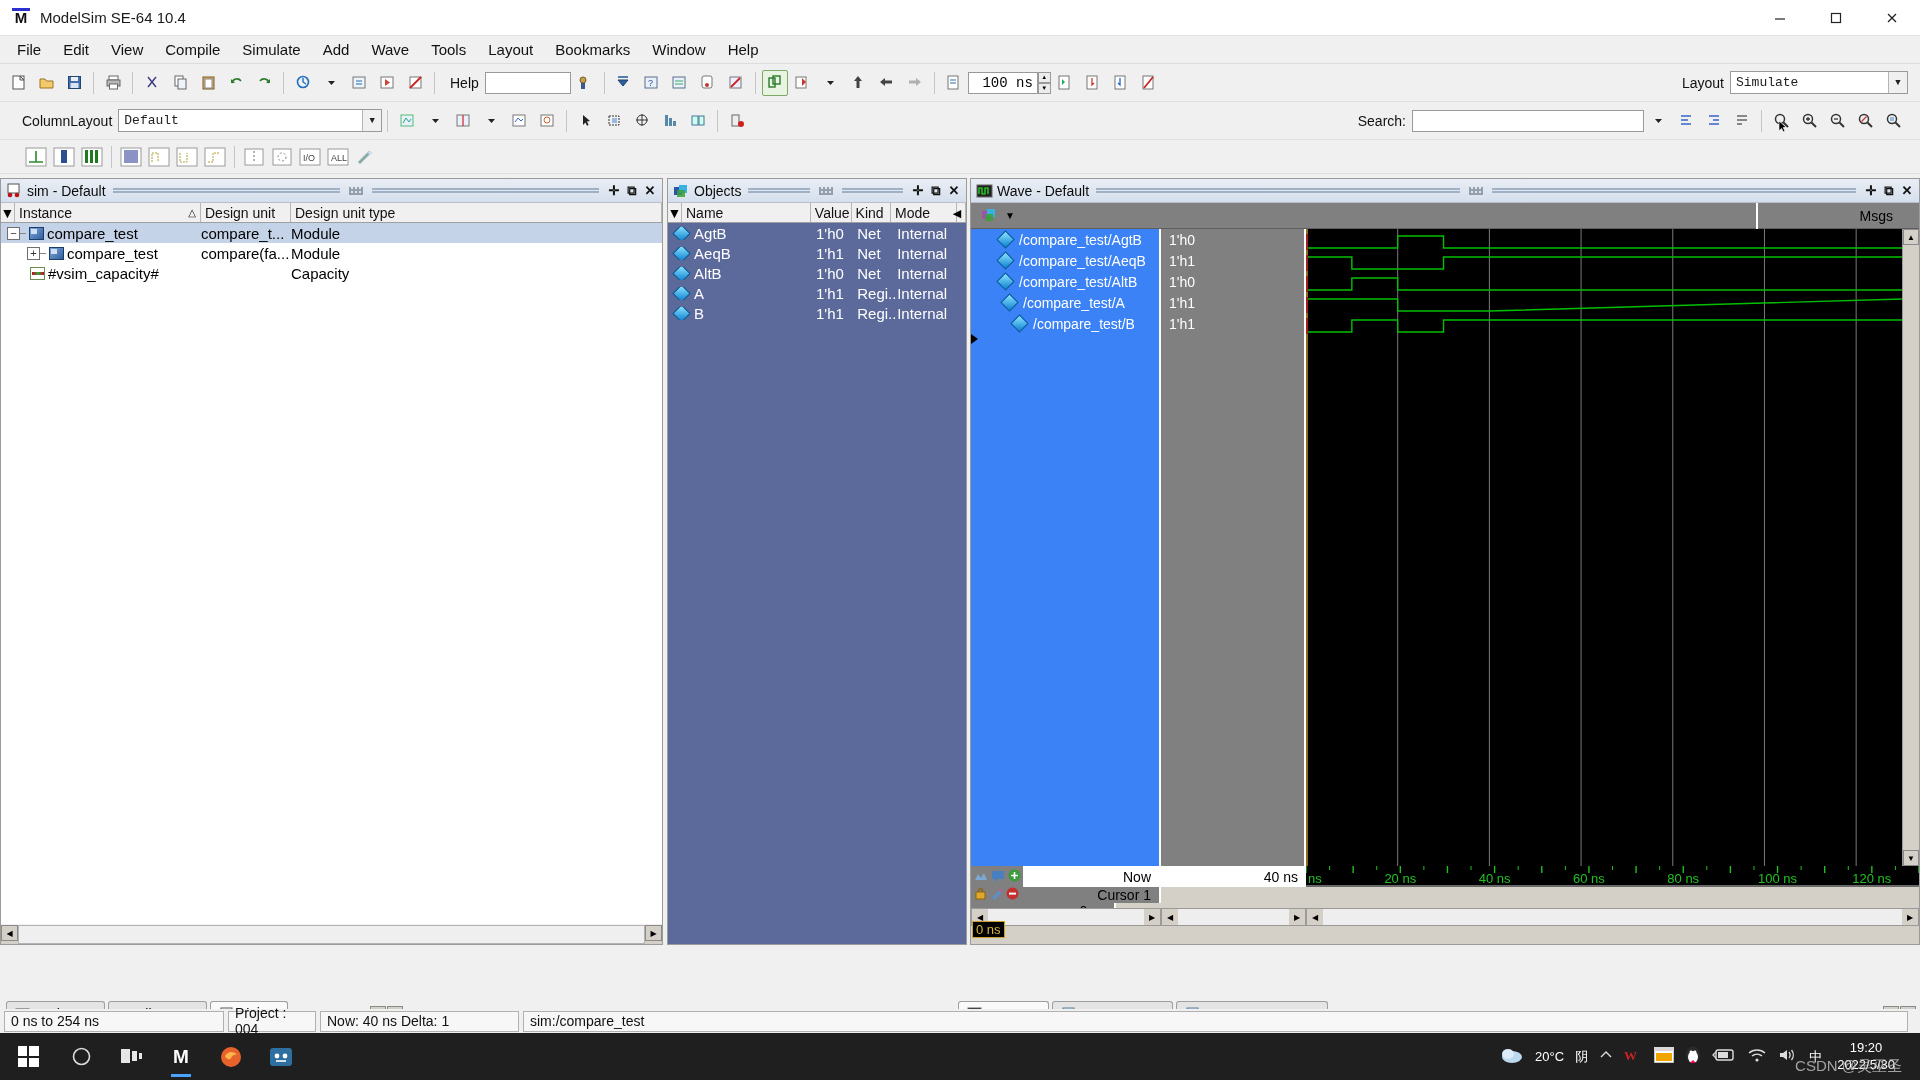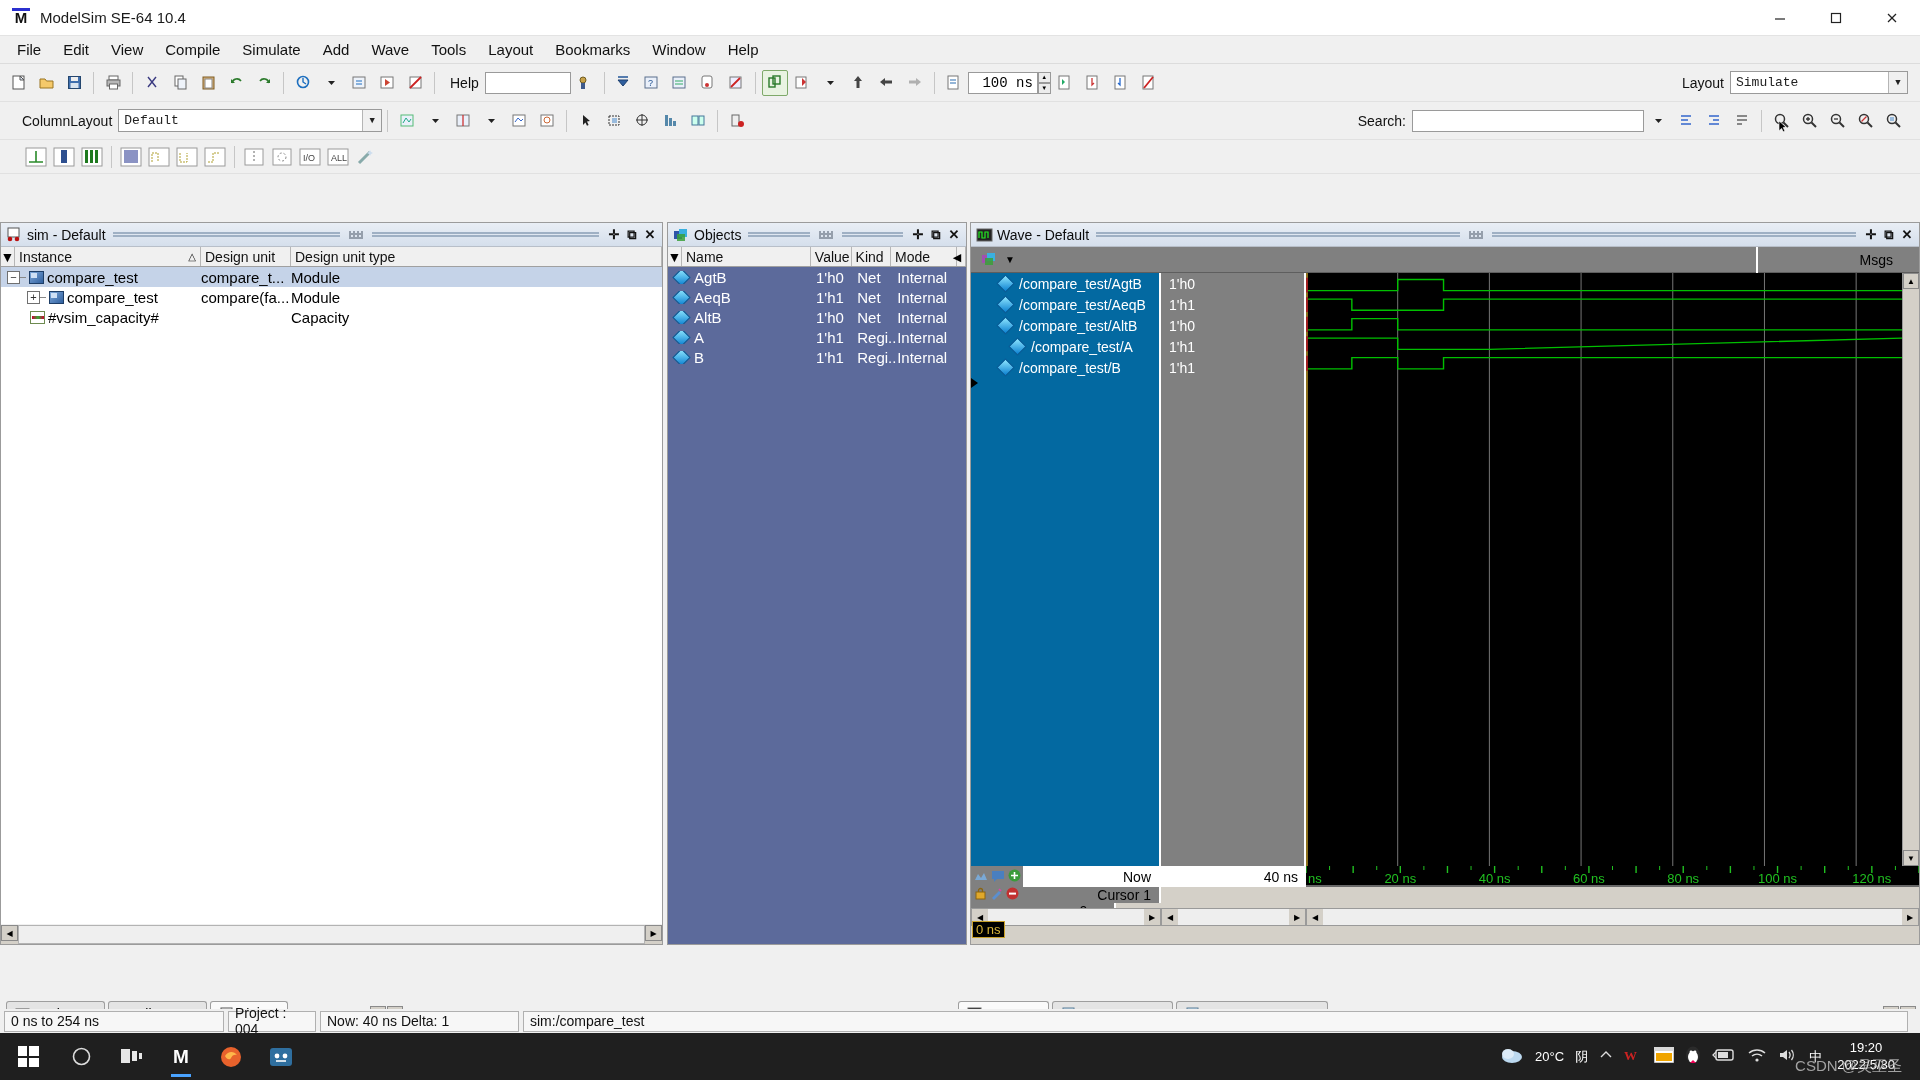--- a/index.html
+++ b/index.html
@@ -53,21 +53,21 @@
   .tcombo .arrow { margin-left:auto; width:19px; height:21px; background:#f0f0f0;
             border-left:1px solid #b5b5b5; display:flex; align-items:center; justify-content:center; font-size:9px;}
   .numfield{ height:22px; width:70px; border:1px solid #9a9a9a; background:#fff;
             font-family:"Liberation Mono", monospace; font-size:14px; text-align:right;
             padding-right:4px; display:flex; align-items:center; justify-content:flex-end;}
   .spin { width:13px; display:flex; flex-direction:column; height:22px; }
   .spin div{ flex:1; border:1px solid #9a9a9a; background:#ececec; font-size:6px;
              display:flex; align-items:center; justify-content:center;}
 
   
-  .workspace { position:absolute; left:0; top:178px; right:0; bottom:80px;margin-top:44px; }
+  .workspace { position:absolute; left:0; top:178px; right:0; bottom:80px; }
 
   .panel { position:absolute; background:#f0f0f0; border:1px solid #9b9b9b; }
   .panel-head {
     height:24px; background:linear-gradient(#e9eef5,#d5dfec); display:flex; align-items:center;
     padding-left:4px; border-bottom:1px solid #b8bfc9;
   }
   .panel-head .ph-icon{ width:18px; height:18px; display:flex; align-items:center; justify-content:center;}
   .panel-head .ph-title{ font-size:14px; color:#0c0c0c; margin-left:4px; white-space:nowrap; }
   .ph-rule{ flex:1; height:7px; margin:0 7px; position:relative; }
   .ph-rule:before,.ph-rule:after{ content:""; position:absolute; left:0; right:0; height:2px; background:#9fb0c4;}
@@ -109,21 +109,21 @@
   .orow .oc{ overflow:hidden; white-space:nowrap; display:flex; align-items:center;}
   .diamond{ width:13px; height:13px; background:linear-gradient(135deg,#8ee6ff,#0a7fd0);
             transform:rotate(45deg); border:1px solid #0b5d97; display:inline-block; }
   .dwrap{ width:22px; display:flex; justify-content:center; align-items:center;}
 
   
   #wave-panel { right:0; top:0; width:950px; bottom:55px; background:#d4d0c8;}
   .wave-toolbar{ height:26px; background:#808080; display:flex; align-items:center; padding-left:10px;
                  border-bottom:1px solid #5e5e5e;}
   .wv-area{ position:absolute; left:0; right:0; top:50px; bottom:78px; display:flex; }
-  .wv-names{ width:190px; background:#0369a1; border-right:2px solid #fff; position:relative;}
+  .wv-names{ width:190px; background:#3b82f6; border-right:2px solid #fff; position:relative;}
   .wv-vals{ width:145px; background:#808080; border-right:2px solid #fff; position:relative;}
   .wv-canvas{ flex:1; background:#000; position:relative; overflow:hidden;}
   .wv-row{ height:21px; display:flex; align-items:center; font-size:14px; color:#fff; white-space:nowrap;}
   .wv-scroll{ width:17px; background:#d4d0c8; border-left:1px solid #9a9a9a; display:flex;
               flex-direction:column; justify-content:space-between;}
   .sb-btn{ height:16px; background:#d4d0c8; border:1px solid #8a8a8a; display:flex;
            align-items:center; justify-content:center; font-size:8px;}
   .wv-bottom{ position:absolute; left:0; right:0; bottom:0; height:78px; }
   .wv-nowrow{ height:21px; display:flex; font-size:14px;}
   .nowval{ width:145px; background:#fff; display:flex; align-items:center; justify-content:flex-end;
@@ -827,25 +827,25 @@
             <span>/compare_test/AgtB</span>
             </div>
           <div class="wv-row" style="padding-left:28px">
             <span class="diamond" style="margin-right:7px"></span>
             <span>/compare_test/AeqB</span>
             </div>
           <div class="wv-row" style="padding-left:28px">
             <span class="diamond" style="margin-right:7px"></span>
             <span>/compare_test/AltB</span>
             </div>
-          <div class="wv-row" style="padding-left:40px">
+          <div class="wv-row" style="padding-left:32px">
             <span class="diamond" style="margin-right:7px"></span>
             <span>/compare_test/A</span>
             </div>
-          <div class="wv-row" style="padding-left:28px">
+          <div class="wv-row" style="padding-left:42px">
             <span class="diamond" style="margin-right:7px"></span>
             <span>/compare_test/B</span>
             </div>
           <div style="position:absolute;left:0;top:105px;width:0;height:0;border-top:5px solid transparent;
                       border-bottom:5px solid transparent;border-left:7px solid #000"></div>
         </div>
 
         <div class="wv-vals">
           <div class="wv-row" style="padding-left:8px">1'h0</div>
           <div class="wv-row" style="padding-left:8px">1'h1</div>

